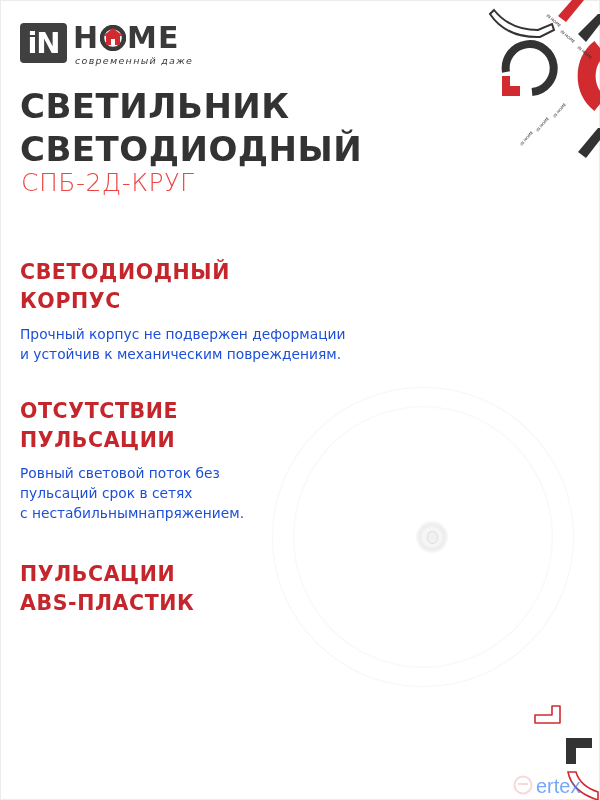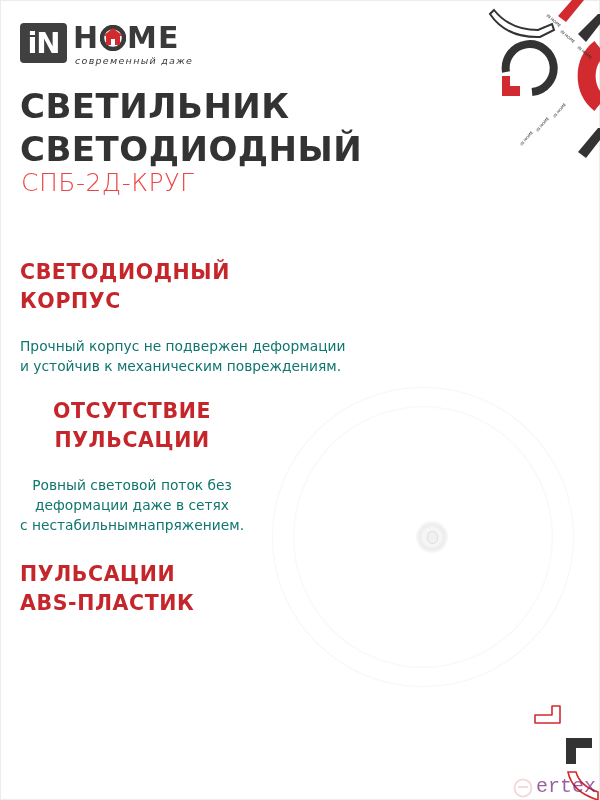--- a/index.html
+++ b/index.html
@@ -41,24 +41,24 @@
     letter-spacing: 0.5px; font-weight: 300;
   }
   
   .feature { position: absolute; left: 20px; }
   .feature-title {
     font-family: "DejaVu Sans", sans-serif; font-weight: bold; font-size: 20.5px;
     line-height: 29px; color: #c4262c; letter-spacing: 0.6px; white-space: pre-line;
   }
   .feature-text {
     font-family: "DejaVu Sans", sans-serif; font-size: 13.8px; line-height: 20px;
-    color: #0f766e; margin-top: 20px; white-space: pre-line;
+    color: #1d4ed8; margin-top: 8px; white-space: pre-line;
   }
   .f1 { top: 258px; }
-  .f2 { top: 397px; text-align: center; }
+  .f2 { top: 397px; }
   .f3 { top: 560px; }
   
   .lamp {
     position: absolute; left: 273px; top: 388px; width: 300px; height: 298px;
     border-radius: 50%;
     background: radial-gradient(circle at 50% 50%, #ffffff 0%, #ffffff 76%, #f2f2f2 80%, #e9e9e9 88%, #f4f4f4 94%, #e6e6e6 100%);
     box-shadow: 0 0 2px #ddd;
   }
   .lamp-inner {
     position: absolute; left: 20px; top: 18px; width: 260px; height: 262px; border-radius: 50%;
@@ -68,22 +68,22 @@
     position: absolute; left: 144px; top: 134px; width: 30px; height: 30px; border-radius: 50%;
     background: radial-gradient(circle, #eeeeee 0%, #f6f6f6 40%, #ececec 60%, #ffffff 80%);
     box-shadow: 0 0 2px #ddd;
   }
   .sensor::after {
     content: ""; position: absolute; left: 10px; top: 9px; width: 9px; height: 11px;
     border-radius: 50%; border: 1px solid #dcdcdc;
   }
   .deco { position: absolute; }
   .watermark {
-    position: absolute; left: 513px; top: 775px; display: flex; align-items: flex-end;
-    color: #701a75; font-family: Liberation Mono, monospace; font-size: 20px; opacity: 0.7;
+    position: absolute; left: 513px; top: 775px; display: flex; align-items: flex-start;
+    color: #3b82f6; font-family: Liberation Sans, sans-serif; font-size: 20px; opacity: 0.7;
   }
 </style>
 </head>
 <body>
 
 <div class="frame"></div>
 
 <div class="logo">
   <div class="logo-box">iN</div>
   <div class="logo-right">
@@ -111,21 +111,21 @@
 <div class="feature f1">
   <div class="feature-title">СВЕТОДИОДНЫЙ
 КОРПУС</div>
   <div class="feature-text">Прочный корпус не подвержен деформации
 и устойчив к механическим повреждениям.</div>
 </div>
 <div class="feature f2">
   <div class="feature-title">ОТСУТСТВИЕ
 ПУЛЬСАЦИИ</div>
   <div class="feature-text">Ровный световой поток без
-деформации даже в сетях
+пульсаций срок в сетях
 с нестабильнымнапряжением.</div>
 </div>
 <div class="feature f3">
   <div class="feature-title">ПУЛЬСАЦИИ
 ABS-ПЛАСТИК</div>
 </div>
 
 <div class="lamp">
   <div class="lamp-inner"></div>
   <div class="sensor"></div>

